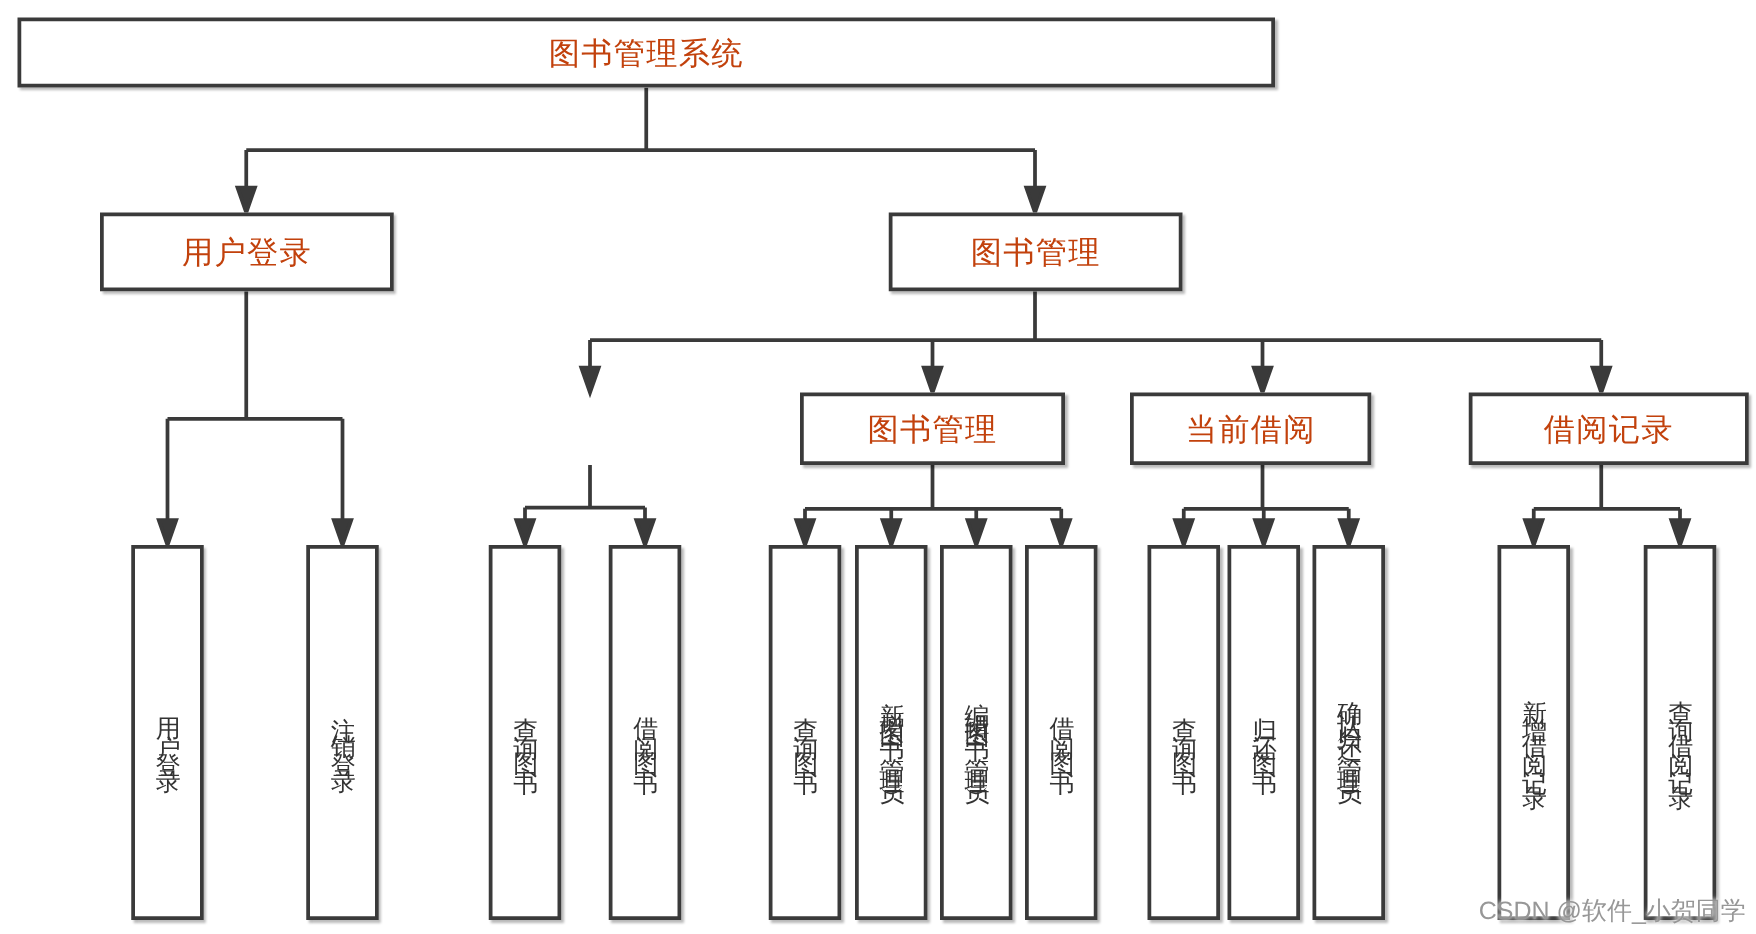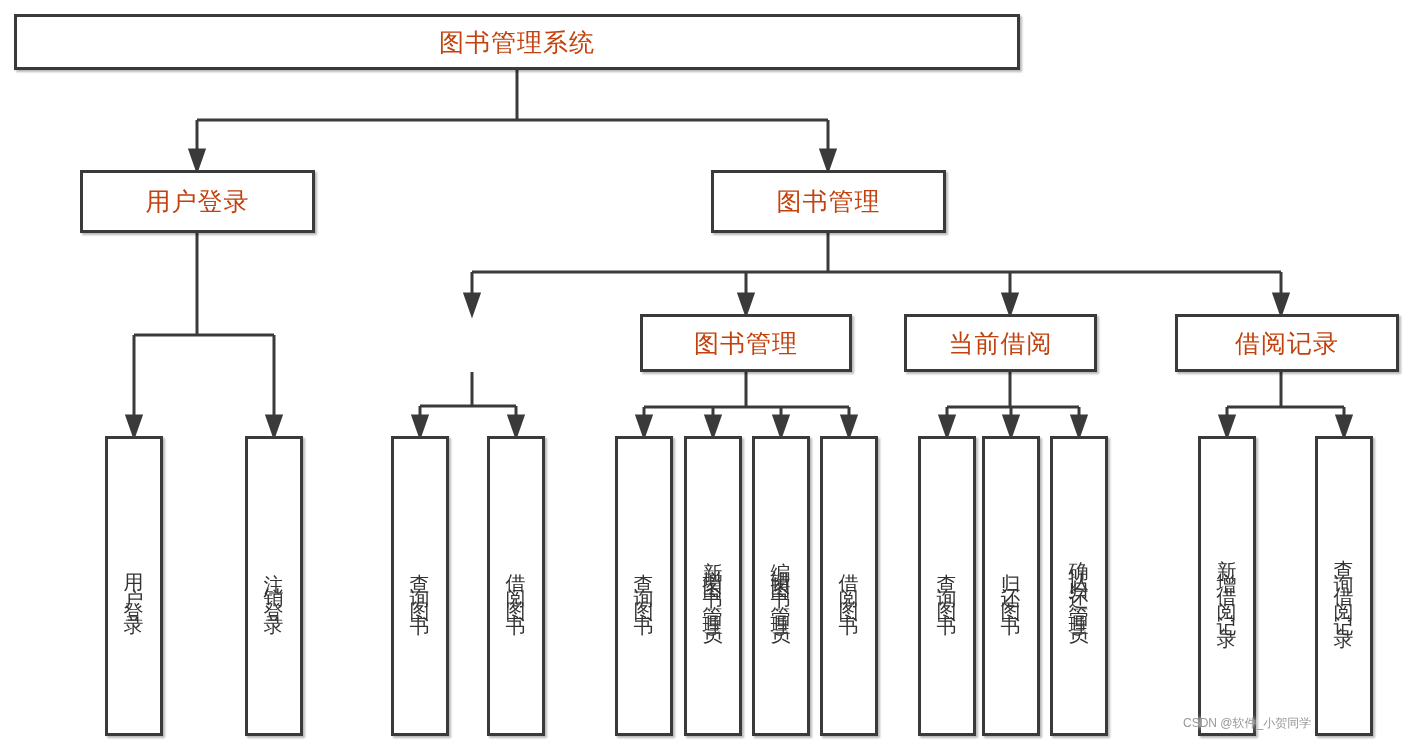--- a/index.html
+++ b/index.html
@@ -42,21 +42,21 @@
     font-size: 20px;
     letter-spacing: 14px;
     color: #333333;
     line-height: 1;
   }
   .vtext-long { letter-spacing: 9px; }
   .watermark {
     position: absolute;
     left: 1183px;
     top: 715px;
-    font-size: 12px;
+    font-size: 20px;
     color: rgba(145,145,145,0.95);
     text-shadow: 0 0 3px #ffffff, 0 0 5px #ffffff;
     white-space: nowrap;
     z-index: 3;
   }
 </style>
 </head>
 <body>
 
 <div class="canvas">

